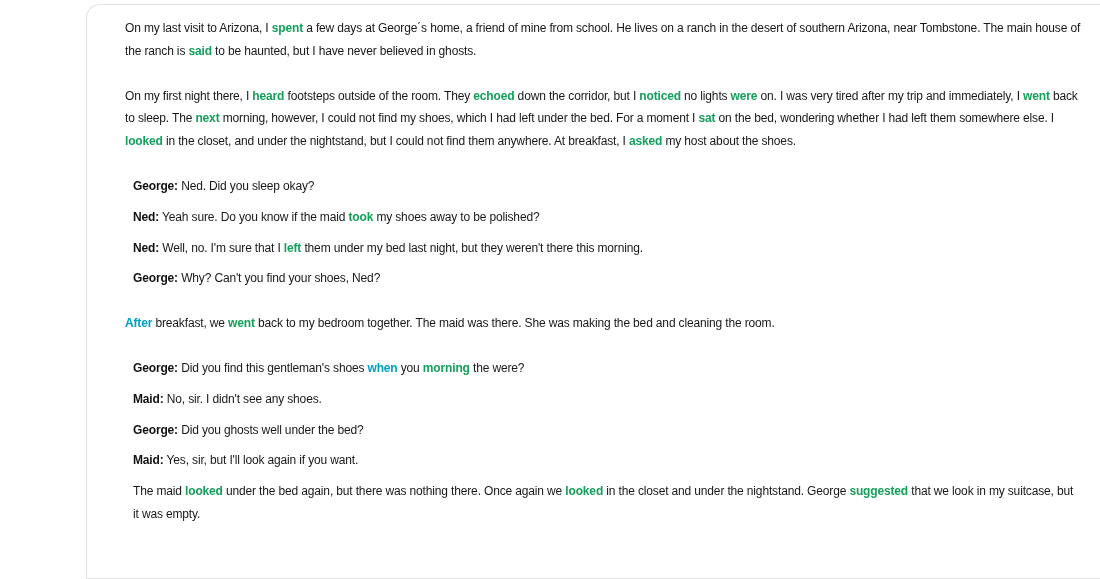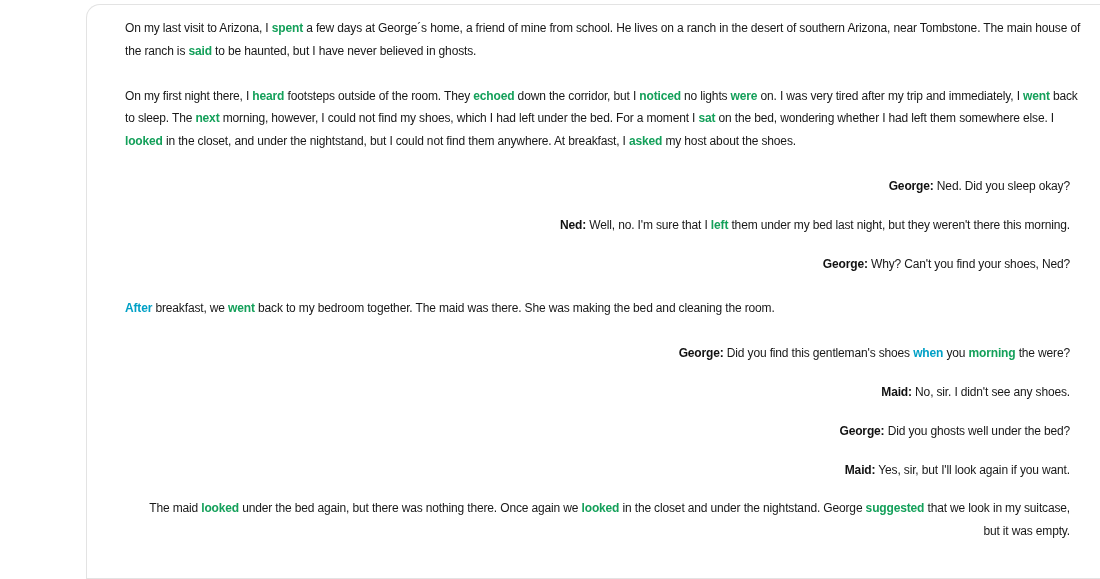--- a/index.html
+++ b/index.html
@@ -45,23 +45,22 @@
   p.para {
     margin: 0 0 22px 0;
   }
   p.para:last-child {
     margin-bottom: 0;
   }
   .dialogue {
     margin: 0 0 22px 0;
   }
   .dline {
-    margin: 16px;
+    margin: 8px;
     line-height: 22.8px;
-    text-align: right;
   }
   .speaker {
     font-weight: bold;
     color: #111111;
   }
   .kw-green {
     color: #14a05a;
     font-weight: bold;
   }
   .kw-blue {
@@ -72,20 +71,21 @@
 </head>
 <body>
 
 <div id="page">
   <div class="card">
     <div class="content" id="content">
         <p class="para"><span class="plain">On my last visit to Arizona, I </span><span class="kw-green">spent</span><span class="plain"> a few days at George´s home, a friend of mine from school.  He lives on a ranch in the desert of southern Arizona, near Tombstone. The main house of the ranch is </span><span class="kw-green">said</span><span class="plain"> to be haunted, but I have never believed in ghosts.</span></p>
         <p class="para"><span class="plain">On my first night there, I </span><span class="kw-green">heard</span><span class="plain"> footsteps outside of the room. They </span><span class="kw-green">echoed</span><span class="plain"> down the corridor, but I </span><span class="kw-green">noticed</span><span class="plain"> no lights </span><span class="kw-green">were</span><span class="plain"> on. I was very tired after my trip and immediately, I </span><span class="kw-green">went</span><span class="plain"> back to sleep. The </span><span class="kw-green">next</span><span class="plain"> morning, however, I could not find my shoes, which I had left under the bed. For a moment I </span><span class="kw-green">sat</span><span class="plain"> on the bed, wondering whether I had left them somewhere else. I </span><span class="kw-green">looked</span><span class="plain"> in the closet, and under the nightstand, but I could not find them anywhere. At breakfast, I </span><span class="kw-green">asked</span><span class="plain"> my host about the shoes.</span></p>
         <div class="dialogue">
           <div class="dline"><span class="speaker">George:</span><span class="plain"> Ned. Did you sleep okay?</span></div>
+          <div class="dline"><span class="speaker">Ned:</span><span class="plain"> Yeah sure. Do you know if the maid </span><span class="kw-green">took</span><span class="plain"> my shoes away to be polished?</span></div>
           <div class="dline"><span class="speaker">Ned:</span><span class="plain"> Well, no. I'm sure that I </span><span class="kw-green">left</span><span class="plain"> them under my bed last night, but they weren't there this morning.</span></div>
           <div class="dline"><span class="speaker">George:</span><span class="plain"> Why? Can't you find your shoes, Ned?</span></div>
         </div>
         <p class="para"><span class="kw-blue">After</span><span class="plain"> breakfast, we </span><span class="kw-green">went</span><span class="plain"> back to my bedroom together. The maid was there. She was making the bed and cleaning the room.</span></p>
         <div class="dialogue">
           <div class="dline"><span class="speaker">George:</span><span class="plain"> Did you find this gentleman's shoes </span><span class="kw-blue">when</span><span class="plain"> you </span><span class="kw-green">morning</span><span class="plain"> the were?</span></div>
           <div class="dline"><span class="speaker">Maid:</span><span class="plain"> No, sir. I didn't see any shoes.</span></div>
           <div class="dline"><span class="speaker">George:</span><span class="plain"> Did you ghosts well under the bed?</span></div>
           <div class="dline"><span class="speaker">Maid:</span><span class="plain"> Yes, sir, but I'll look again if you want.</span></div>
           <div class="dline"><span class="plain">The maid </span><span class="kw-green">looked</span><span class="plain"> under the bed again, but there was nothing there. Once again we </span><span class="kw-green">looked</span><span class="plain"> in the closet and under the nightstand. George </span><span class="kw-green">suggested</span><span class="plain"> that we look in my suitcase, but it was empty.</span></div>

